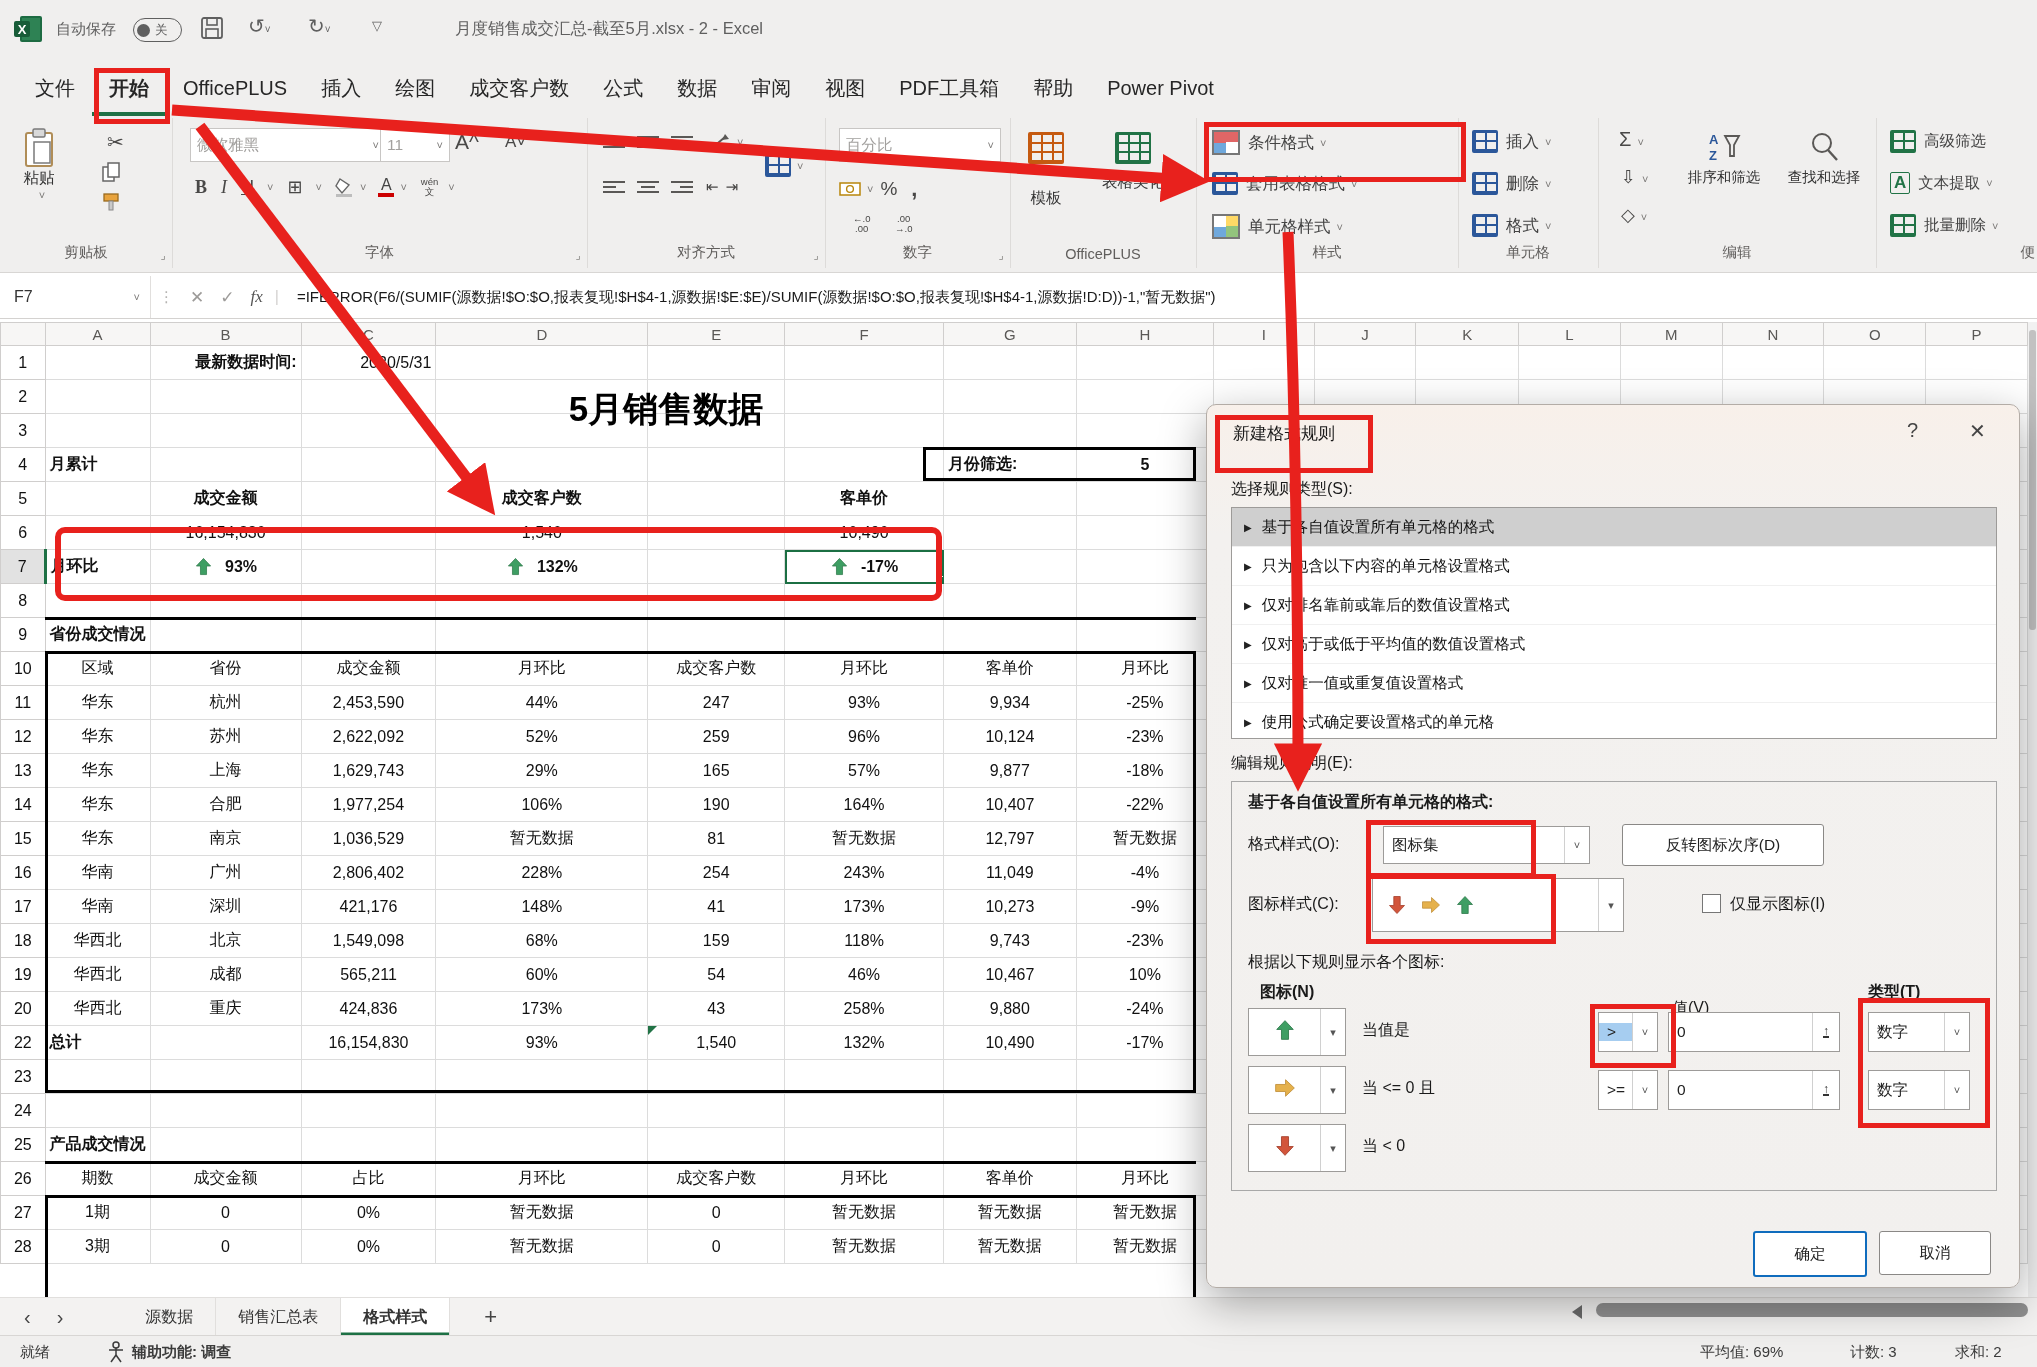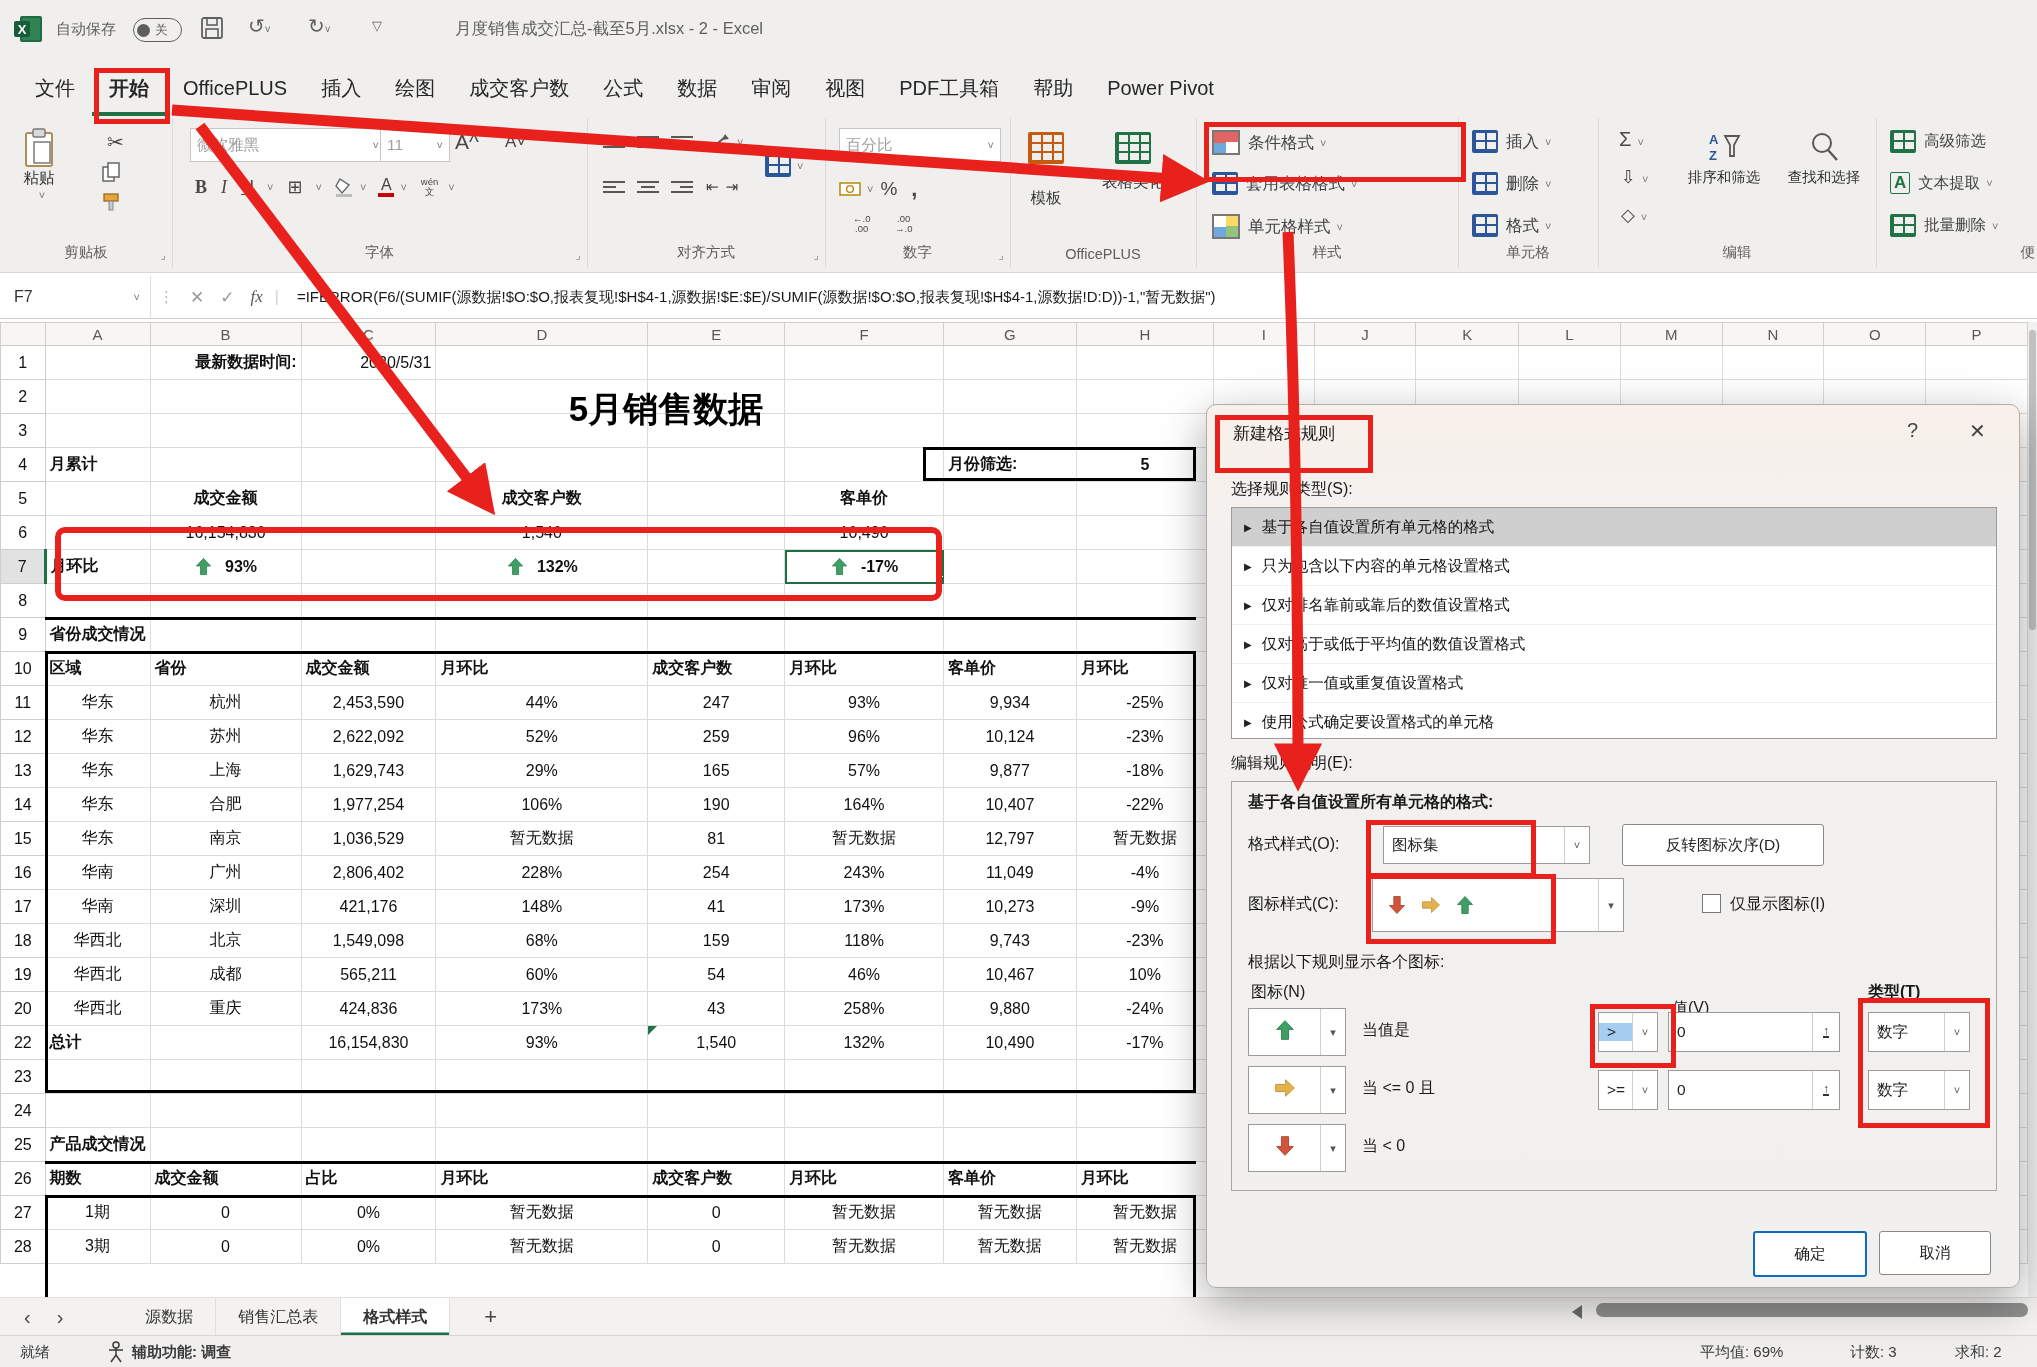--- a/index.html
+++ b/index.html
@@ -55,21 +55,21 @@
   table.sheet{border-collapse:collapse;table-layout:fixed;}
   table.sheet th{background:#f7f6f5;border:1px solid #d0cecd;color:#5a5856;font-weight:normal;font-size:15px;height:22px;padding:0;}
   table.sheet td{border:1px solid #dcdcdc;height:33px;padding:0 4px;font-size:16px;color:#111;
                  white-space:nowrap;overflow:hidden;background:#fff;}
   td.rh{background:#f7f6f5;text-align:center;color:#5a5856;font-size:15px;border-color:#d0cecd !important;}
   th.hl{background:#e2e2e2;border-bottom:3px solid #1e7145;}
   td.rh.hl{background:#e2e2e2;border-right:3px solid #1e7145 !important;}
   td.b{font-weight:bold;} td.r{text-align:right;} td.c{text-align:center;}
   td.o{color:#e79a1f;font-weight:bold;}
   td.ov{overflow:visible;position:relative;z-index:3;}
-  td.hdr{background:#f8c98c;font-weight:bold;text-align:left;}
+  td.hdr{background:#f8c98c;font-weight:normal;text-align:center;}
   td.gray{background:#d9d9d9;}
   td.upc{font-weight:bold;text-align:center;}
   td.upc .aw{vertical-align:middle;margin-right:12px;}
   td.upc span{vertical-align:middle;}
   td.sel{position:relative;outline:2.5px solid #1b6f43;outline-offset:-2px;}
   td.sel::after{content:"";position:absolute;right:-2px;bottom:-2px;width:7px;height:7px;background:#1b6f43;border:1px solid #fff;}
   td.note{position:relative;}
   td.note::before{content:"";position:absolute;left:0;top:0;border-style:solid;border-width:9px 9px 0 0;border-color:#217346 transparent transparent transparent;}
   .sheet-title{position:absolute;left:409px;top:52px;width:514px;height:70px;display:flex;align-items:center;justify-content:center;
                font-size:35px;font-weight:bold;color:#000;pointer-events:none;z-index:4;}
@@ -1023,21 +1023,21 @@
           <svg class="aw" width="20" height="20" viewBox="0 0 20 20">
               <path d="M10 1.5 L17.5 9.5 L13.2 9.5 L13.2 18.5 L6.8 18.5 L6.8 9.5 L2.5 9.5 Z" fill="#3e9e63" stroke="#2f7a4b" stroke-width="0.8"></path>
             </svg>
         </span>
         <span class="dd">▾</span>
       </div>
       <span class="chk" style="left:470px;top:112px"></span>
       <span class="dlab" style="left:498px;top:112px">仅显示图标(I)</span>
 
       <span class="dlab" style="left:16px;top:170px">根据以下规则显示各个图标:</span>
-      <span class="dlab" style="left:19px;top:200px;font-weight:normal">图标(N)</span>
+      <span class="dlab" style="left:28px;top:200px;font-weight:bold">图标(N)</span>
       <span class="dlab" style="left:440px;top:216px;font-weight:normal">值(V)</span>
       <span class="dlab" style="left:636px;top:200px;font-weight:bold">类型(T)</span>
 
       <div class="fld" style="left:16px;top:226px;width:96px;height:46px">
         <span style="flex:1;text-align:center"><svg class="aw" width="22" height="22" viewBox="0 0 20 20">
               <path d="M10 1.5 L17.5 9.5 L13.2 9.5 L13.2 18.5 L6.8 18.5 L6.8 9.5 L2.5 9.5 Z" fill="#3e9e63" stroke="#2f7a4b" stroke-width="0.8"></path>
             </svg></span>
         <span class="dd">▾</span>
       </div>
       <span class="dlab" style="left:130px;top:238px">当值是</span>

